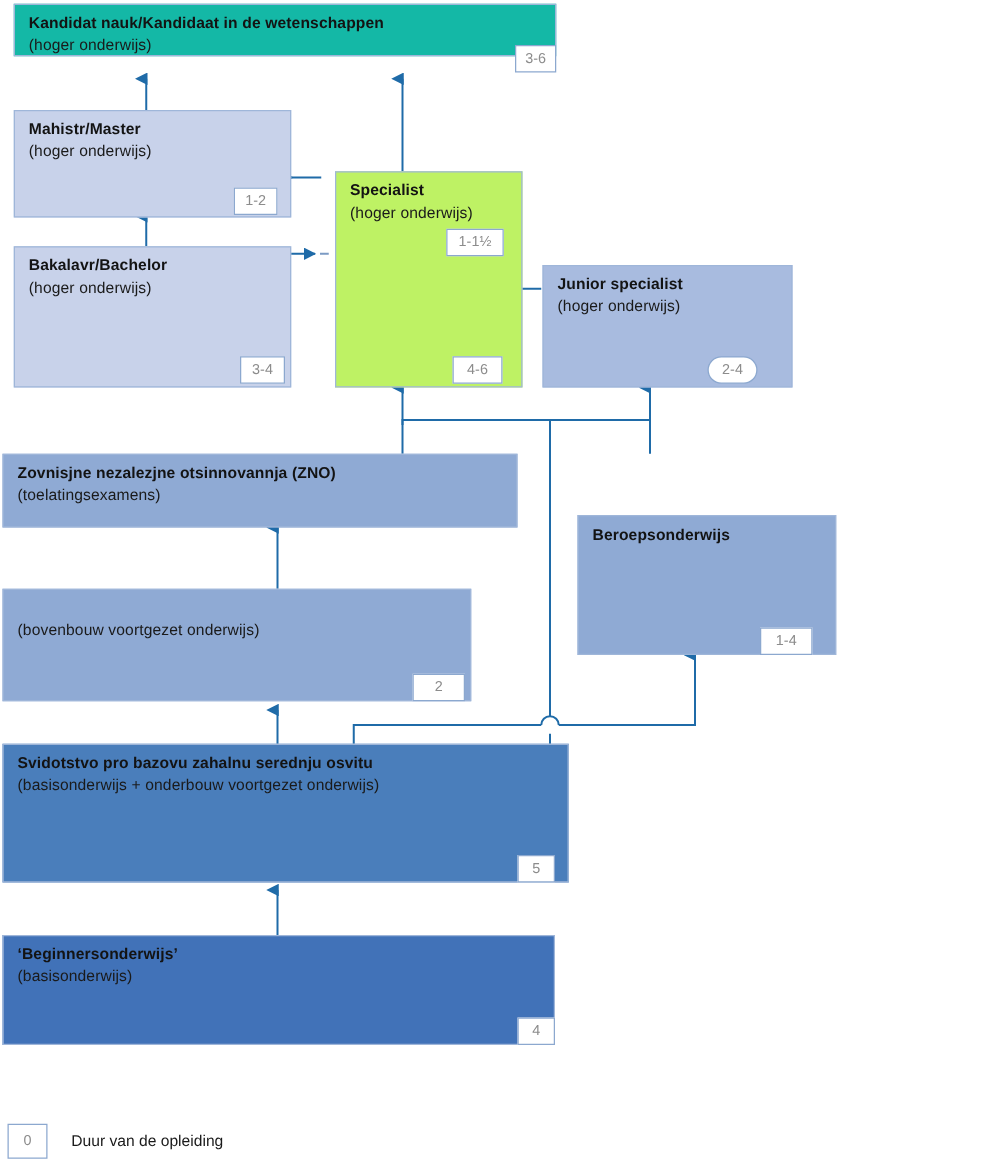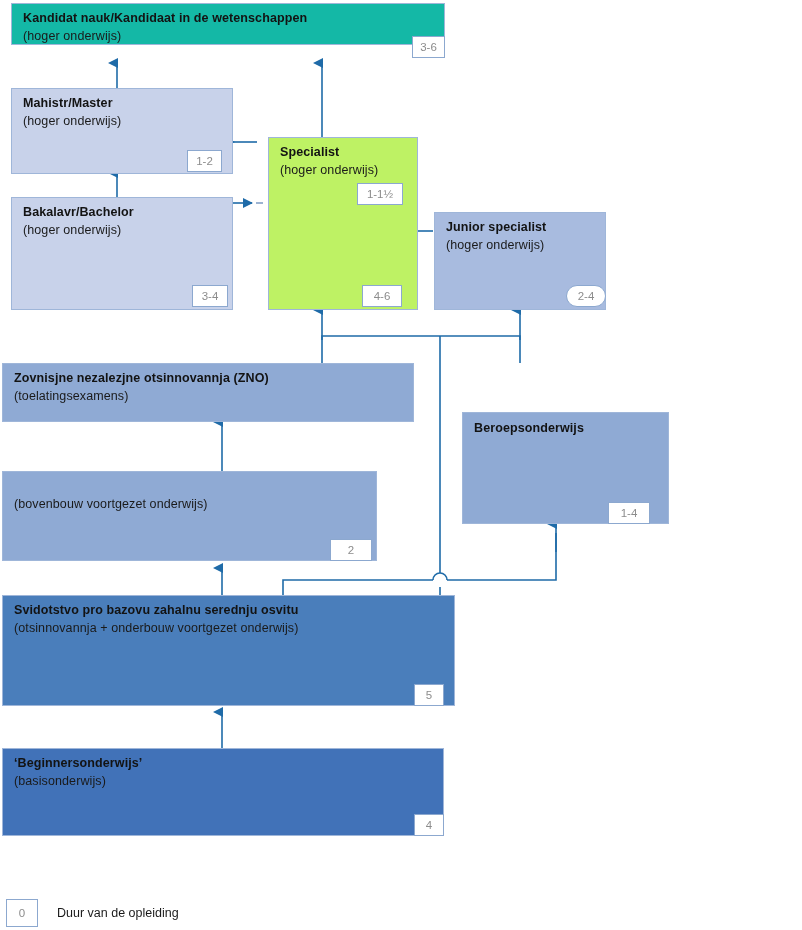--- a/index.html
+++ b/index.html
@@ -156,21 +156,21 @@
   </div>
   <div class="badge" style="left:357px; top:183px; width:46px;">1-1½</div>
   <div class="badge" style="left:362px; top:285px; width:40px;">4-6</div>
 
   <div class="node" style="left:11px; top:197px; width:222px; height:113px; background:#C8D2EA;">
     <div class="title">Bakalavr/Bachelor</div>
     <div class="subtitle">(hoger onderwijs)</div>
   </div>
   <div class="badge" style="left:192px; top:285px; width:36px;">3-4</div>
 
-  <div class="node" style="left:434px; top:212px; width:172px; height:98px; background:#A8BBDF;">
+  <div class="node" style="left:434px; top:212px; width:200px; height:98px; background:#A8BBDF;">
     <div class="title">Junior specialist</div>
     <div class="subtitle">(hoger onderwijs)</div>
   </div>
   <div class="badge" style="left:566px; top:285px; width:40px;border-radius:11px;">2-4</div>
 
   <div class="node notitlesub" style="left:462px; top:412px; width:207px; height:112px; background:#8FAAD4;">
     <div class="title">Beroepsonderwijs</div>
   </div>
 
   <div class="node" style="left:2px; top:363px; width:412px; height:59px; background:#8FAAD4;">
@@ -179,21 +179,21 @@
   </div>
   <div class="badge" style="left:608px; top:502px; width:42px;">1-4</div>
 
   <div class="node" style="left:2px; top:471px; width:375px; height:90px; background:#8FAAD4;">
     <div class="subtitle">(bovenbouw voortgezet onderwijs)</div>
   </div>
   <div class="badge" style="left:330px; top:539px; width:42px;">2</div>
 
   <div class="node" style="left:2px; top:595px; width:453px; height:111px; background:#4A7EBB;">
     <div class="title">Svidotstvo pro bazovu zahalnu serednju osvitu</div>
-    <div class="subtitle">(otsinnovannja + onderbouw voortgezet onderwijs)</div>
+    <div class="subtitle">(basisonderwijs + onderbouw voortgezet onderwijs)</div>
   </div>
   <div class="badge" style="left:414px; top:684px; width:30px;">5</div>
 
   <div class="node" style="left:2px; top:748px; width:442px; height:88px; background:#4172B8;">
     <div class="title">‘Beginnersonderwijs’</div>
     <div class="subtitle">(basisonderwijs)</div>
   </div>
   <div class="badge" style="left:414px; top:814px; width:30px;">4</div>
 
   <div class="legend-box" style="left:6px; top:899px;">0</div>

